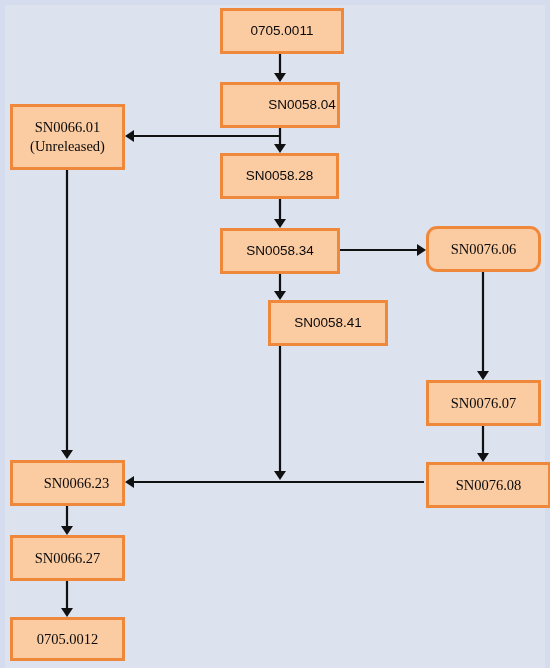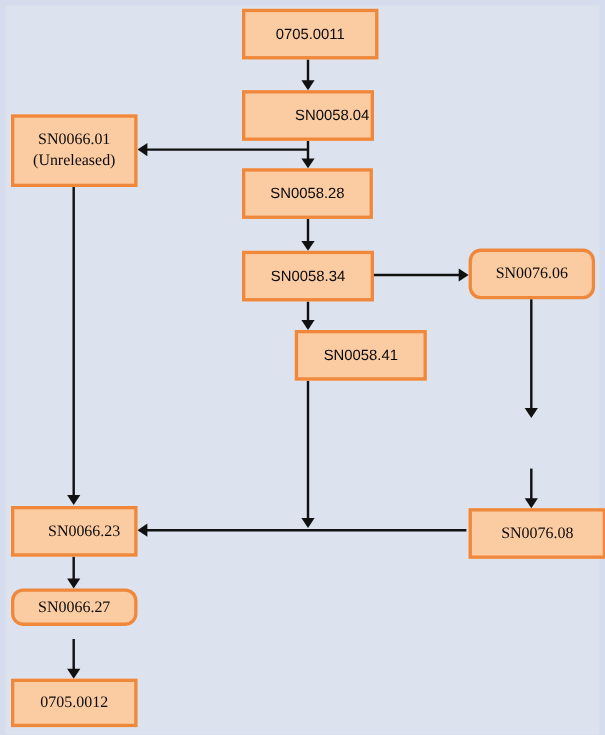--- a/index.html
+++ b/index.html
@@ -114,25 +114,28 @@
     </div>
     <div class="node sans" style="left: 220px; top: 228px; width: 120px; height: 46px;">
       <span>SN0058.34</span>
     </div>
     <div class="node serif" style="left: 426px; top: 226px; width: 115px; height: 46px; border-radius: 11px;">
       <span>SN0076.06</span>
     </div>
     <div class="node sans" style="left: 220px; top: 300px; width: 120px; height: 46px; margin-left: 48px;">
       <span>SN0058.41</span>
     </div>
+    <div class="node serif" style="left: 426px; top: 380px; width: 115px; height: 46px;">
+      <span>SN0076.07</span>
+    </div>
     <div class="node serif" style="left: 426px; top: 462px; width: 125px; height: 46px;">
       <span>SN0076.08</span>
     </div>
     <div class="node serif" style="left: 10px; top: 460px; width: 115px; height: 46px; padding-left: 18px;">
       <span>SN0066.23</span>
     </div>
-    <div class="node serif" style="left: 10px; top: 535px; width: 115px; height: 34px; border-radius: 11px;">
+    <div class="node serif" style="left: 10px; top: 535px; width: 115px; height: 46px;">
       <span>SN0066.27</span>
     </div>
     <div class="node serif" style="left: 10px; top: 617px; width: 115px; height: 44px;">
       <span>0705.0012</span>
     </div>
   </div>
 
 </body></html>

